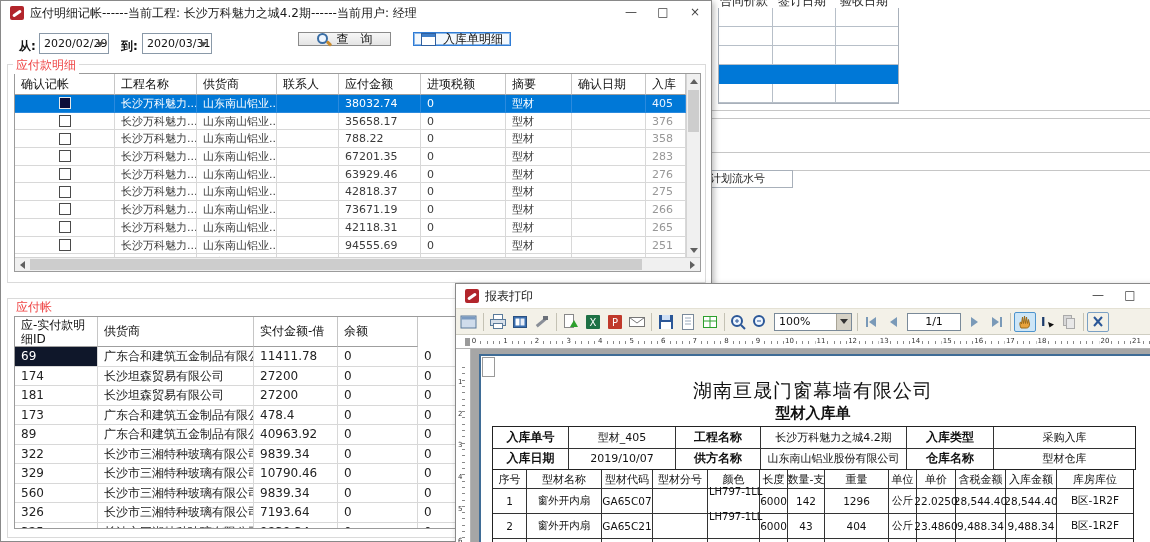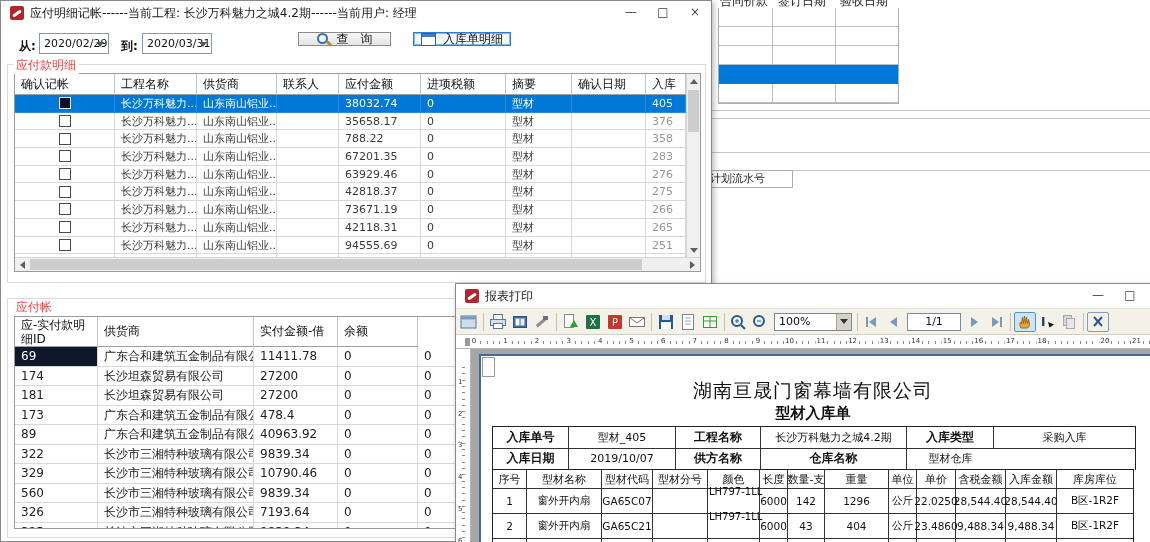--- a/index.html
+++ b/index.html
@@ -645,20 +645,21 @@
               <div class="ival">型材_405</div>
               <div class="ilabel">工程名称</div>
               <div class="ival">长沙万科魅力之城4.2期</div>
               <div class="ilabel">入库类型</div>
               <div class="ival">采购入库</div>
             </div>
             <div class="irow">
               <div class="ilabel">入库日期</div>
               <div class="ival">2019/10/07</div>
               <div class="ilabel">供方名称</div>
+              <div class="ival">山东南山铝业股份有限公司</div>
               <div class="ilabel">仓库名称</div>
               <div class="ival">型材仓库</div>
             </div>
           </div>
 
         <div class="detgrid">
           <div class="drow dh">
             <div>序号</div>
             <div>型材名称</div>
             <div>型材代码</div>

